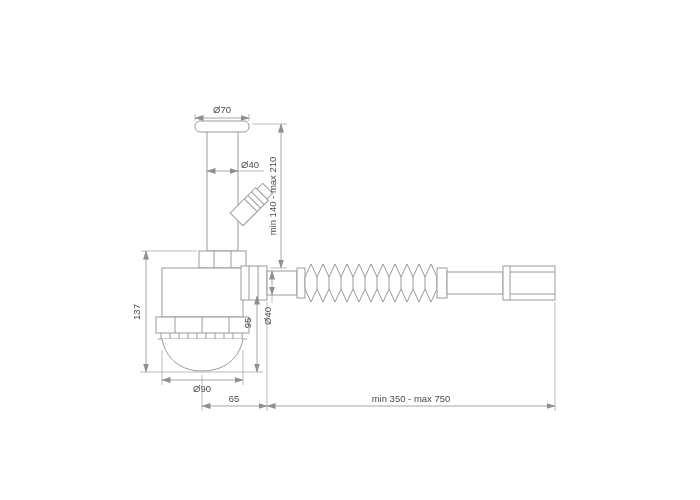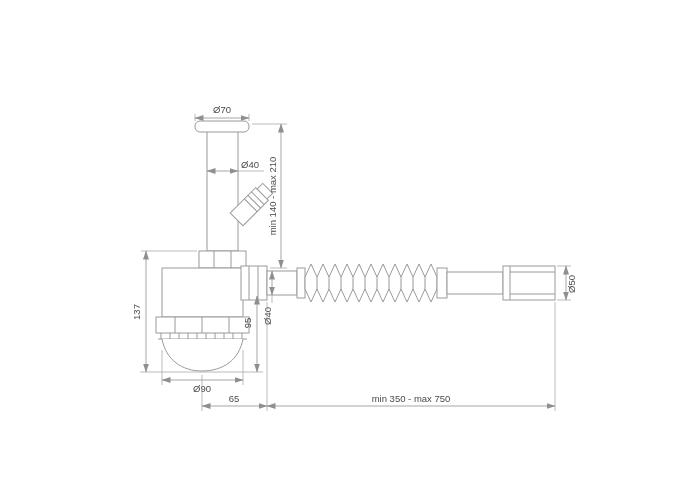--- a/index.html
+++ b/index.html
@@ -1,17 +1,17 @@
 <!DOCTYPE html>
 <html><head>
 <meta charset="utf-8">
 <style>
   html,body{margin:0;padding:0;background:#ffffff;}
   .canvas{position:relative;width:556px;height:500px;background:#ffffff;overflow:hidden;
-          font-family:"Liberation Sans", sans-serif;padding-left:28px;}
+          font-family:"Liberation Sans", sans-serif;}
   svg{position:absolute;left:0;top:0;}
   .geo{fill:#ffffff;stroke:#9a9a9a;stroke-width:1;}
   .ln{fill:none;stroke:#9a9a9a;stroke-width:1;}
   .dim{fill:none;stroke:#8f8f8f;stroke-width:0.8;}
   .ext{fill:none;stroke:#9f9f9f;stroke-width:0.7;}
   .dtext{font-family:"Liberation Sans", sans-serif;font-size:9.5px;fill:#4a4a4a;}
 </style>
 </head>
 <body>
 

